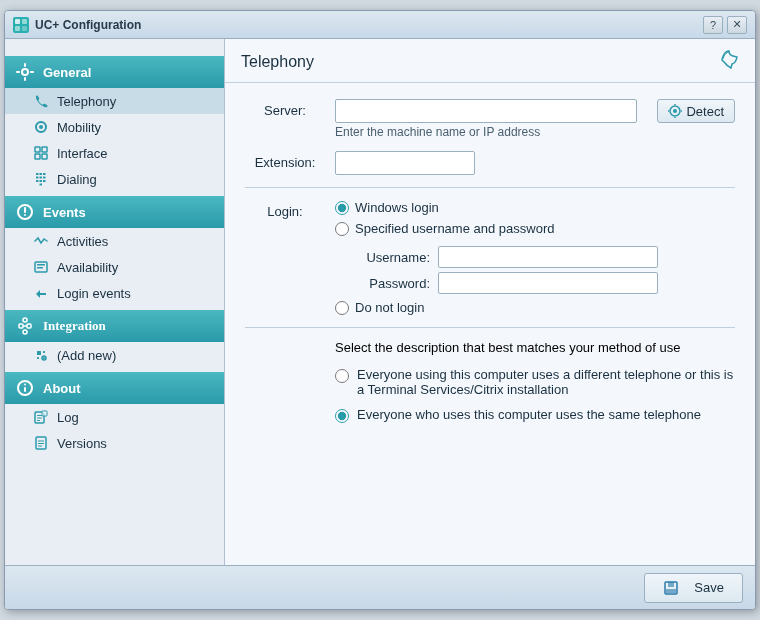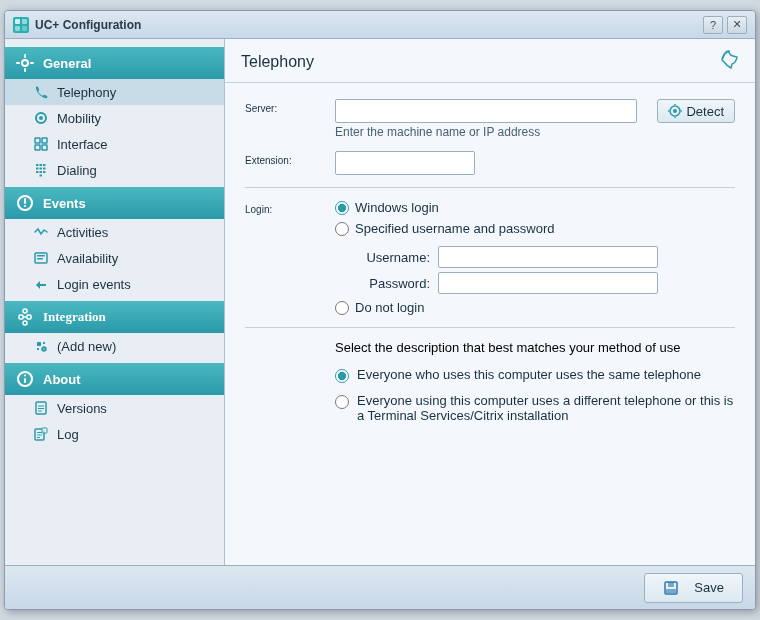--- a/index.html
+++ b/index.html
@@ -76,21 +76,21 @@
     .main-content {
       display: flex;
       flex: 1;
       overflow: hidden;
     }
     .sidebar {
       width: 220px;
       background: #e8eef4;
       border-right: 1px solid #b0c0d0;
       overflow-y: auto;
-      padding: 8px 0;
+      padding: 17px 0;
     }
     .sidebar-section-header {
       display: flex;
       align-items: center;
       gap: 8px;
       padding: 6px 10px;
       background: linear-gradient(to bottom, #4ab8c0, #2a9aaa);
       color: white;
       font-weight: 600;
       font-size: 13px;
@@ -156,22 +156,22 @@
     }
     .form-row {
       display: flex;
       align-items: flex-start;
       margin-bottom: 12px;
     }
     .form-label {
       width: 90px;
       padding-top: 4px;
       color: #1a3040;
-      font-size: 10px;
-      text-align: left;
+      font-size: 13px;
+      text-align: center;
       padding-right: 10px;
       flex-shrink: 0;
     }
     .form-field {
       flex: 1;
     }
     .text-input {
       width: 100%;
       height: 24px;
       border: 1px solid #9ab0c0;
@@ -470,40 +470,40 @@
             <circle cx="9" cy="9" r="7" fill="none" stroke="white" stroke-width="2"></circle>
             <circle cx="9" cy="5.5" r="1" fill="white"></circle>
             <rect x="8" y="8" width="2" height="5" rx="1" fill="white"></rect>
           </svg>
         </div>
         <span>About</span>
       </div>
       <div class="sidebar-item">
         <div class="sidebar-item-icon">
           <svg width="14" height="14" viewBox="0 0 14 14" fill="#2a9aaa">
-            <rect x="2" y="1" width="10" height="12" rx="1" fill="none" stroke="#2a9aaa" stroke-width="1.5"></rect>
-            <line x1="4" y1="5" x2="10" y2="5" stroke="#2a9aaa" stroke-width="1"></line>
-            <line x1="4" y1="7.5" x2="10" y2="7.5" stroke="#2a9aaa" stroke-width="1"></line>
-            <line x1="4" y1="10" x2="8" y2="10" stroke="#2a9aaa" stroke-width="1"></line>
-          </svg>
-        </div>
-        <span>Versions</span>
-      </div>
-      <div class="sidebar-item">
-        <div class="sidebar-item-icon">
-          <svg width="14" height="14" viewBox="0 0 14 14" fill="#2a9aaa">
             <rect x="1" y="2" width="9" height="11" rx="1" fill="none" stroke="#2a9aaa" stroke-width="1.5"></rect>
             <rect x="3" y="5" width="5" height="1" rx="0.5" fill="#2a9aaa"></rect>
             <rect x="3" y="7.5" width="5" height="1" rx="0.5" fill="#2a9aaa"></rect>
             <rect x="3" y="10" width="3" height="1" rx="0.5" fill="#2a9aaa"></rect>
             <rect x="8" y="1" width="5" height="5" rx="0.5" fill="#e8f4fa" stroke="#2a9aaa" stroke-width="1"></rect>
             <text x="10" y="5.5" font-size="4" fill="#2a9aaa" text-anchor="middle">≡</text>
           </svg>
         </div>
         <span>Log</span>
+      </div>
+      <div class="sidebar-item">
+        <div class="sidebar-item-icon">
+          <svg width="14" height="14" viewBox="0 0 14 14" fill="#2a9aaa">
+            <rect x="2" y="1" width="10" height="12" rx="1" fill="none" stroke="#2a9aaa" stroke-width="1.5"></rect>
+            <line x1="4" y1="5" x2="10" y2="5" stroke="#2a9aaa" stroke-width="1"></line>
+            <line x1="4" y1="7.5" x2="10" y2="7.5" stroke="#2a9aaa" stroke-width="1"></line>
+            <line x1="4" y1="10" x2="8" y2="10" stroke="#2a9aaa" stroke-width="1"></line>
+          </svg>
+        </div>
+        <span>Versions</span>
       </div>
 
     </div>
 
     <div class="content-area">
       <div class="content-header">
         <span class="content-title">Telephony</span>
         <span class="content-icon">
           <svg width="20" height="20" viewBox="0 0 20 20" fill="#2a9aaa">
             <path d="M3 11 C3 11, 4.5 2, 10 2 C10 2, 10 6, 14 7 L18 8 C18 8, 17 14, 13 15 L12 19 C12 19, 8 17, 6 14 Z" fill="none" stroke="#2a9aaa" stroke-width="1.5"></path>
@@ -578,26 +578,26 @@
 
         <div class="form-row">
           <div class="form-label"></div>
           <div class="form-field">
             <span>Select the description that best matches your method of use</span>
           </div>
         </div>
 
         <div class="large-radio-group" style="padding-left:90px;">
           <label class="large-radio-item">
+            <input type="radio" name="usage" style="">
+            <span>Everyone using this computer uses a different telephone or this is a Terminal Services/Citrix installation</span>
+          </label>
+          <label class="large-radio-item">
             <input type="radio" name="usage" checked="" style="">
             <span>Everyone who uses this computer uses the same telephone</span>
-          </label>
-          <label class="large-radio-item">
-            <input type="radio" name="usage" style="">
-            <span>Everyone using this computer uses a different telephone or this is a Terminal Services/Citrix installation</span>
           </label>
         </div>
 
       </div>
     </div>
   </div>
 
   <div class="bottom-bar">
     <button class="bottom-btn">
       <div class="save-icon">

